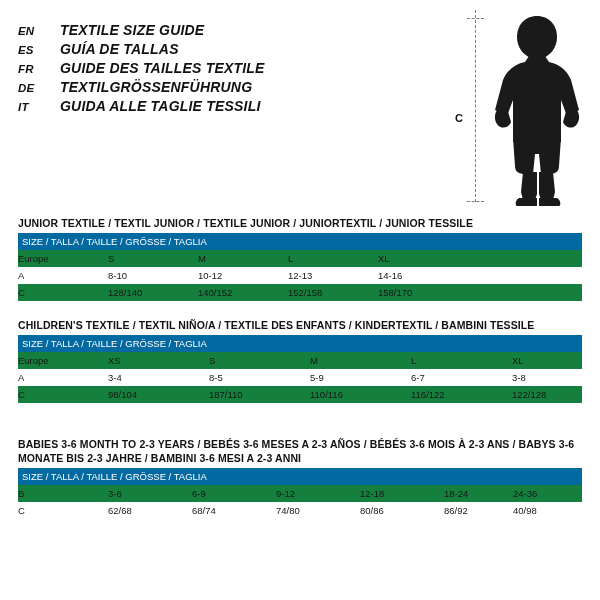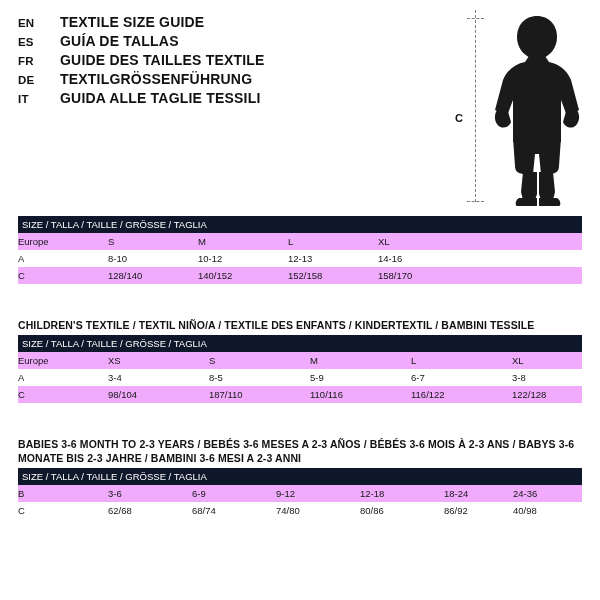--- a/index.html
+++ b/index.html
@@ -19,22 +19,23 @@
     width: 600px;
     height: 600px;
     position: relative;
     box-sizing: border-box;
   }
 
   
   .header {
     position: absolute;
     left: 18px;
-    top: 14px;
+    top: 22px;
     width: 420px;
+    font-style: italic;
   }
   .header-row {
     display: flex;
     align-items: baseline;
     height: 19px;
   }
   .lang-code {
     width: 42px;
     font-size: 11.5px;
     font-weight: bold;
@@ -109,28 +110,28 @@
   table.size-table td, table.size-table th {
     font-size: 9.5px;
     text-align: left;
     padding: 0;
     height: 17px;
     vertical-align: middle;
     font-weight: normal;
     color: #161616;
   }
   tr.head-row td {
-    background: #0f172a;
+    background: #0369a1;
     color: #ffffff;
     font-size: 9.5px;
     font-weight: normal;
     padding-left: 4px;
   }
   tr.shade td {
-    background: #f0abfc;
+    background: #15803d;
   }
   tr.plain td {
     background: #ffffff;
   }
   td.col-label {
     padding-left: 4px;
     width: 90px;
   }
   td.dcell {
     padding-left: 2px;
@@ -206,20 +207,21 @@
 
         <path d="M50 158 L64 158 L66 178 L64 186 L52 186 L50 180 Z"></path>
 
         <path d="M30 184 L48 184 L48 192 L28 192 C26 192 26 186 30 184 Z"></path>
         <path d="M50 184 L68 184 C72 186 72 192 70 192 L50 192 Z"></path>
       </g>
     </svg>
   </div>
 
   <div class="section" style="top:216px;">
+    <div class="section-title">JUNIOR TEXTILE / TEXTIL JUNIOR / TEXTILE JUNIOR / JUNIORTEXTIL / JUNIOR TESSILE</div>
     <table class="size-table">
       <colgroup>
         <col style="width:90px">
           <col style="width:90px">
           <col style="width:90px">
           <col style="width:90px">
           <col style="width:90px">
           <col style="width:114px">
       </colgroup>
       <tbody>

